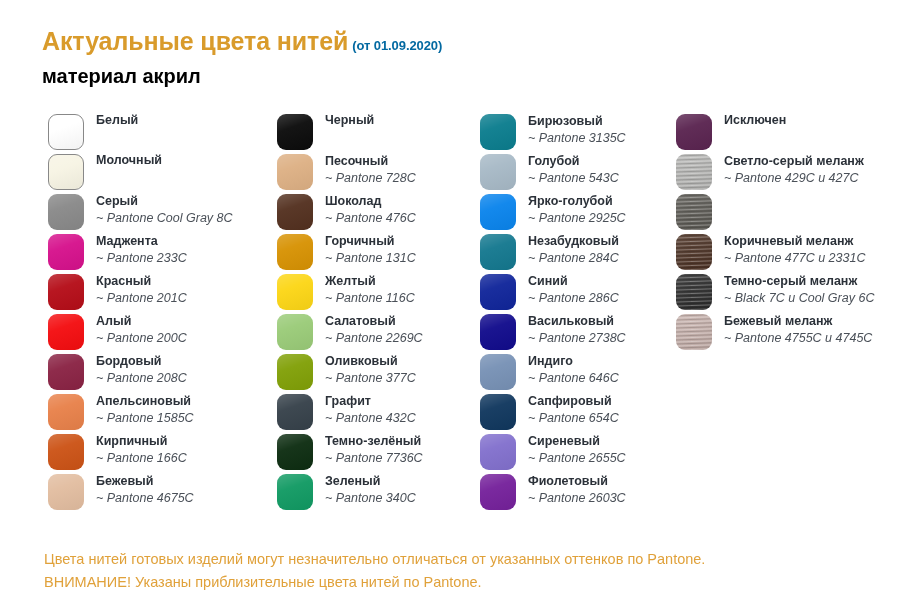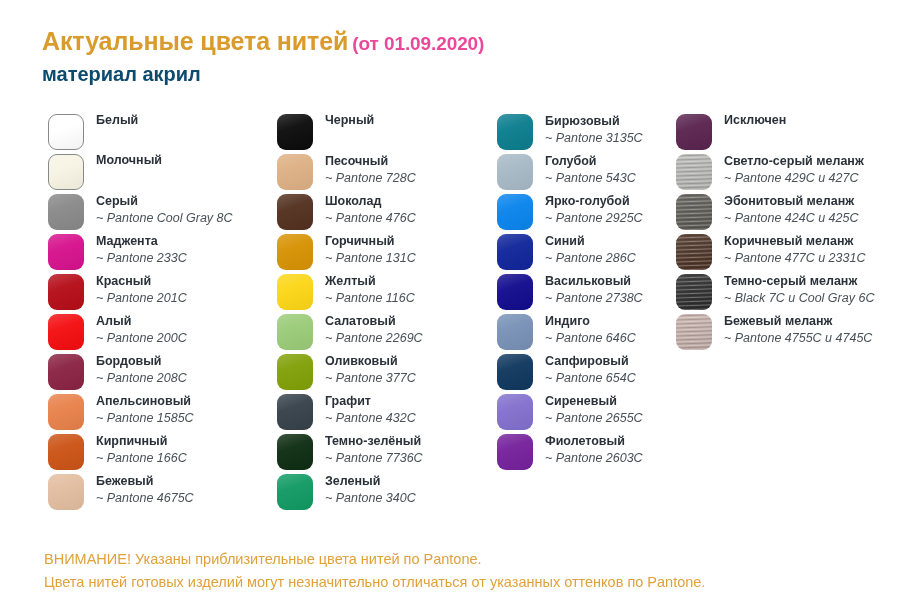--- a/index.html
+++ b/index.html
@@ -29,48 +29,48 @@
     line-height: 30px;
     letter-spacing: -0.1px;
     white-space: nowrap;
   }
   #title-main {
     font-size: 25px;
     font-weight: bold;
     color: #d99b2b;
   }
   #title-date {
-    font-size: 19px;
+    font-size: 13px;
     font-weight: bold;
-    color: #ec4899;
+    color: #0369a1;
     margin-left: 4px;
   }
   #title-line2 {
     font-size: 20px;
     font-weight: bold;
-    color: #0c4a6e;
+    color: #000000;
     line-height: 27px;
     margin-top: 2px;
   }
 
   
   #palette {
     position: absolute;
     left: 0;
     top: 112px;
     width: 900px;
     height: 410px;
   }
   .color-column {
     position: absolute;
     top: 0;
   }
   .col-0 { left: 48px;  width: 215px; }
   .col-1 { left: 277px; width: 205px; }
-  .col-2 { left: 497px; width: 175px; }
+  .col-2 { left: 480px; width: 175px; }
   .col-3 { left: 676px; width: 235px; }
 
   .color-row {
     position: relative;
     height: 40px;
     display: block;
   }
   .swatch {
     position: absolute;
     left: 0;
@@ -360,20 +360,29 @@
       <div class="color-row">
         <div class="swatch" style="background: rgb(10, 132, 236);">
           <div class="swatch-sheen"></div>
         </div>
         <div class="labels with-code">
           <div class="color-name">Ярко-голубой</div>
           <div class="color-code">~ Pantone 2925C</div>
         </div>
       </div>
       <div class="color-row">
+        <div class="swatch" style="background: rgb(20, 120, 143);">
+          <div class="swatch-sheen"></div>
+        </div>
+        <div class="labels with-code">
+          <div class="color-name">Незабудковый</div>
+          <div class="color-code">~ Pantone 284C</div>
+        </div>
+      </div>
+      <div class="color-row">
         <div class="swatch" style="background: rgb(16, 37, 154);">
           <div class="swatch-sheen"></div>
         </div>
         <div class="labels with-code">
           <div class="color-name">Синий</div>
           <div class="color-code">~ Pantone 286C</div>
         </div>
       </div>
       <div class="color-row">
         <div class="swatch" style="background: rgb(17, 11, 140);">
@@ -436,24 +445,20 @@
         </div>
         <div class="labels with-code">
           <div class="color-name">Светло-серый меланж</div>
           <div class="color-code">~ Pantone 429C и 427C</div>
         </div>
       </div>
       <div class="color-row">
         <div class="swatch melange" style="background: rgb(93, 91, 85);">
           <div class="swatch-sheen"></div>
         </div>
-        <div class="labels with-code">
-          <div class="color-name">Эбонитовый меланж</div>
-          <div class="color-code">~ Pantone  424C и  425C</div>
-        </div>
       </div>
       <div class="color-row">
         <div class="swatch melange" style="background: rgb(77, 50, 36);">
           <div class="swatch-sheen"></div>
         </div>
         <div class="labels with-code">
           <div class="color-name">Коричневый меланж</div>
           <div class="color-code">~ Pantone 477C и 2331C</div>
         </div>
       </div>
@@ -472,15 +477,15 @@
         </div>
         <div class="labels with-code">
           <div class="color-name">Бежевый меланж</div>
           <div class="color-code">~ Pantone 4755C и 4745C</div>
         </div>
       </div>
     </div>
   </div>
 
 <div id="footer">
+  <div class="footer-line">Цвета нитей готовых изделий могут незначительно отличаться от указанных оттенков по Pantone.</div>
   <div class="footer-line">ВНИМАНИЕ! Указаны приблизительные цвета нитей по Pantone.</div>
-  <div class="footer-line">Цвета нитей готовых изделий могут незначительно отличаться от указанных оттенков по Pantone.</div>
 </div>
 
 </body></html>

